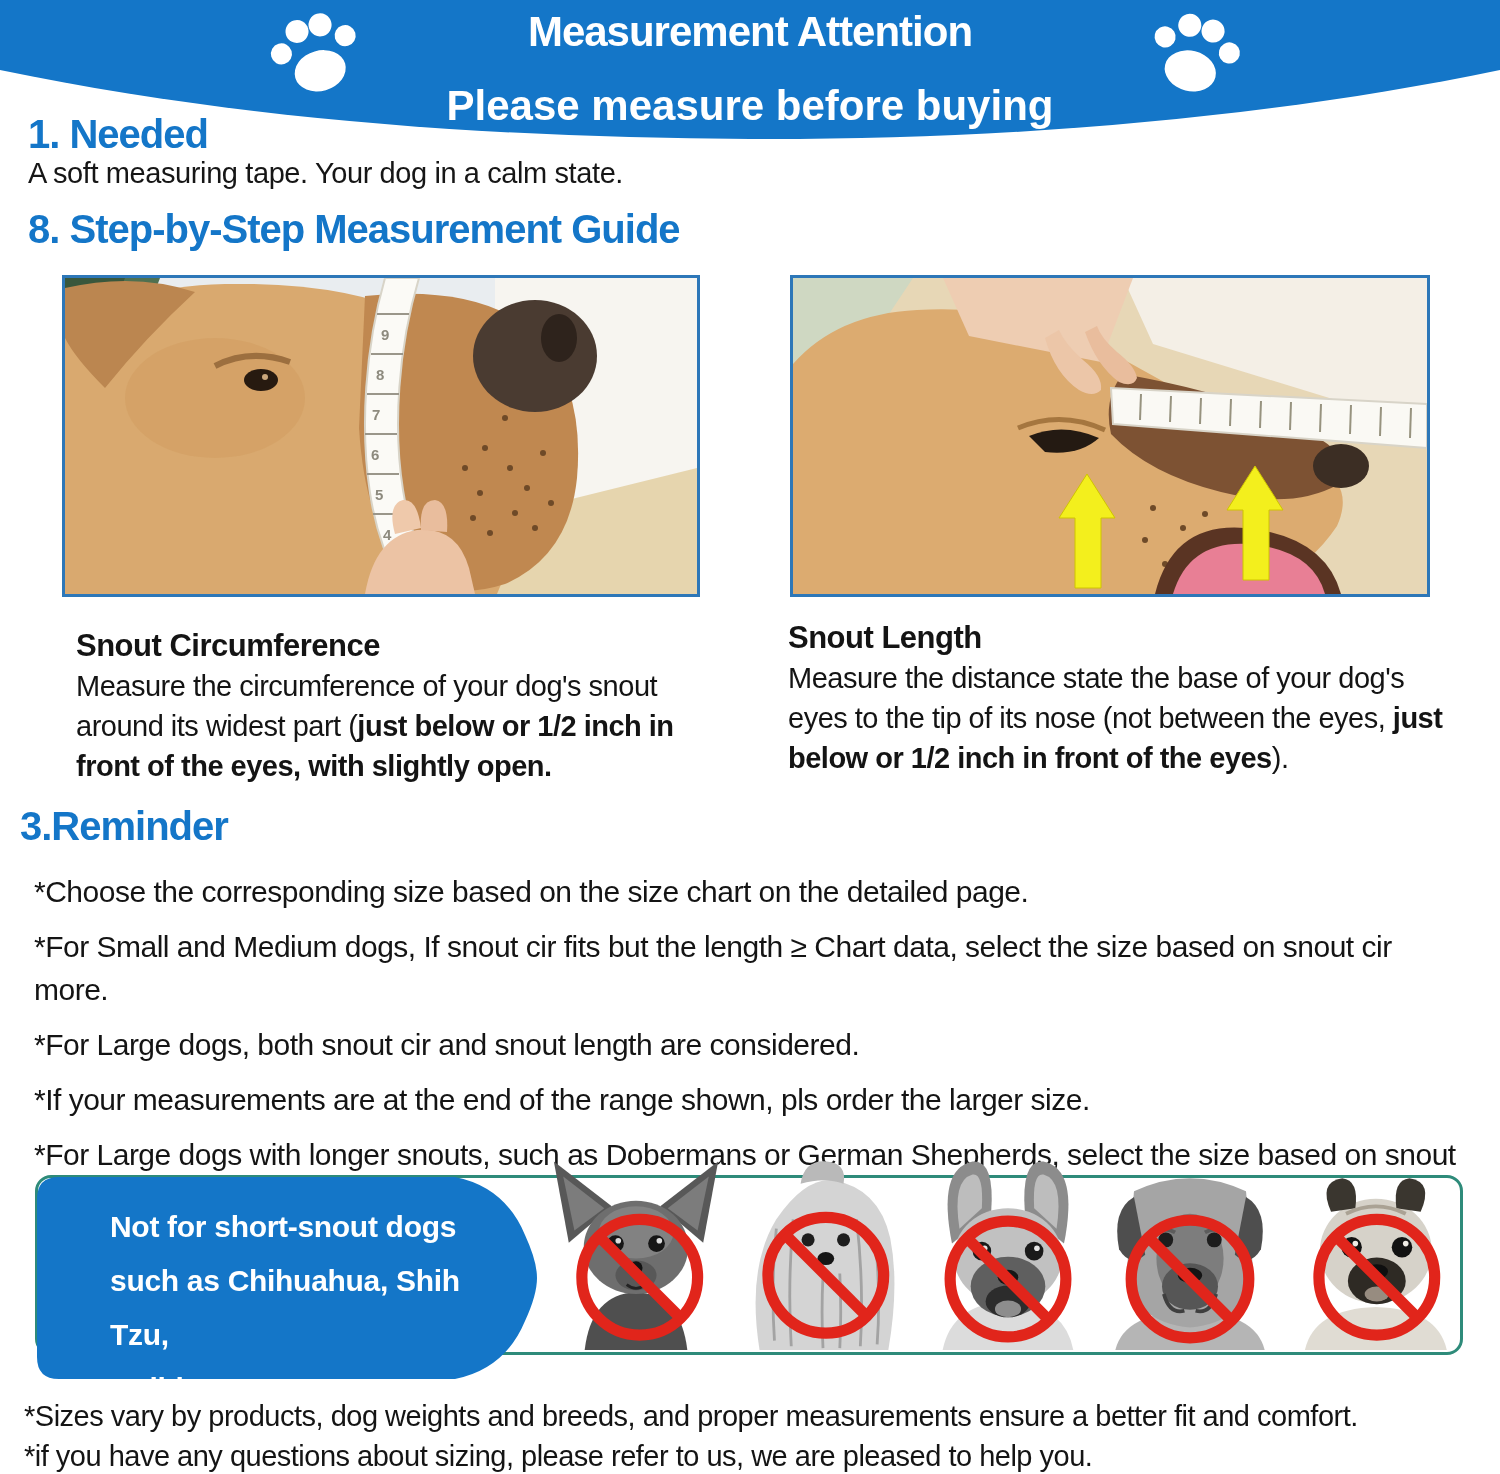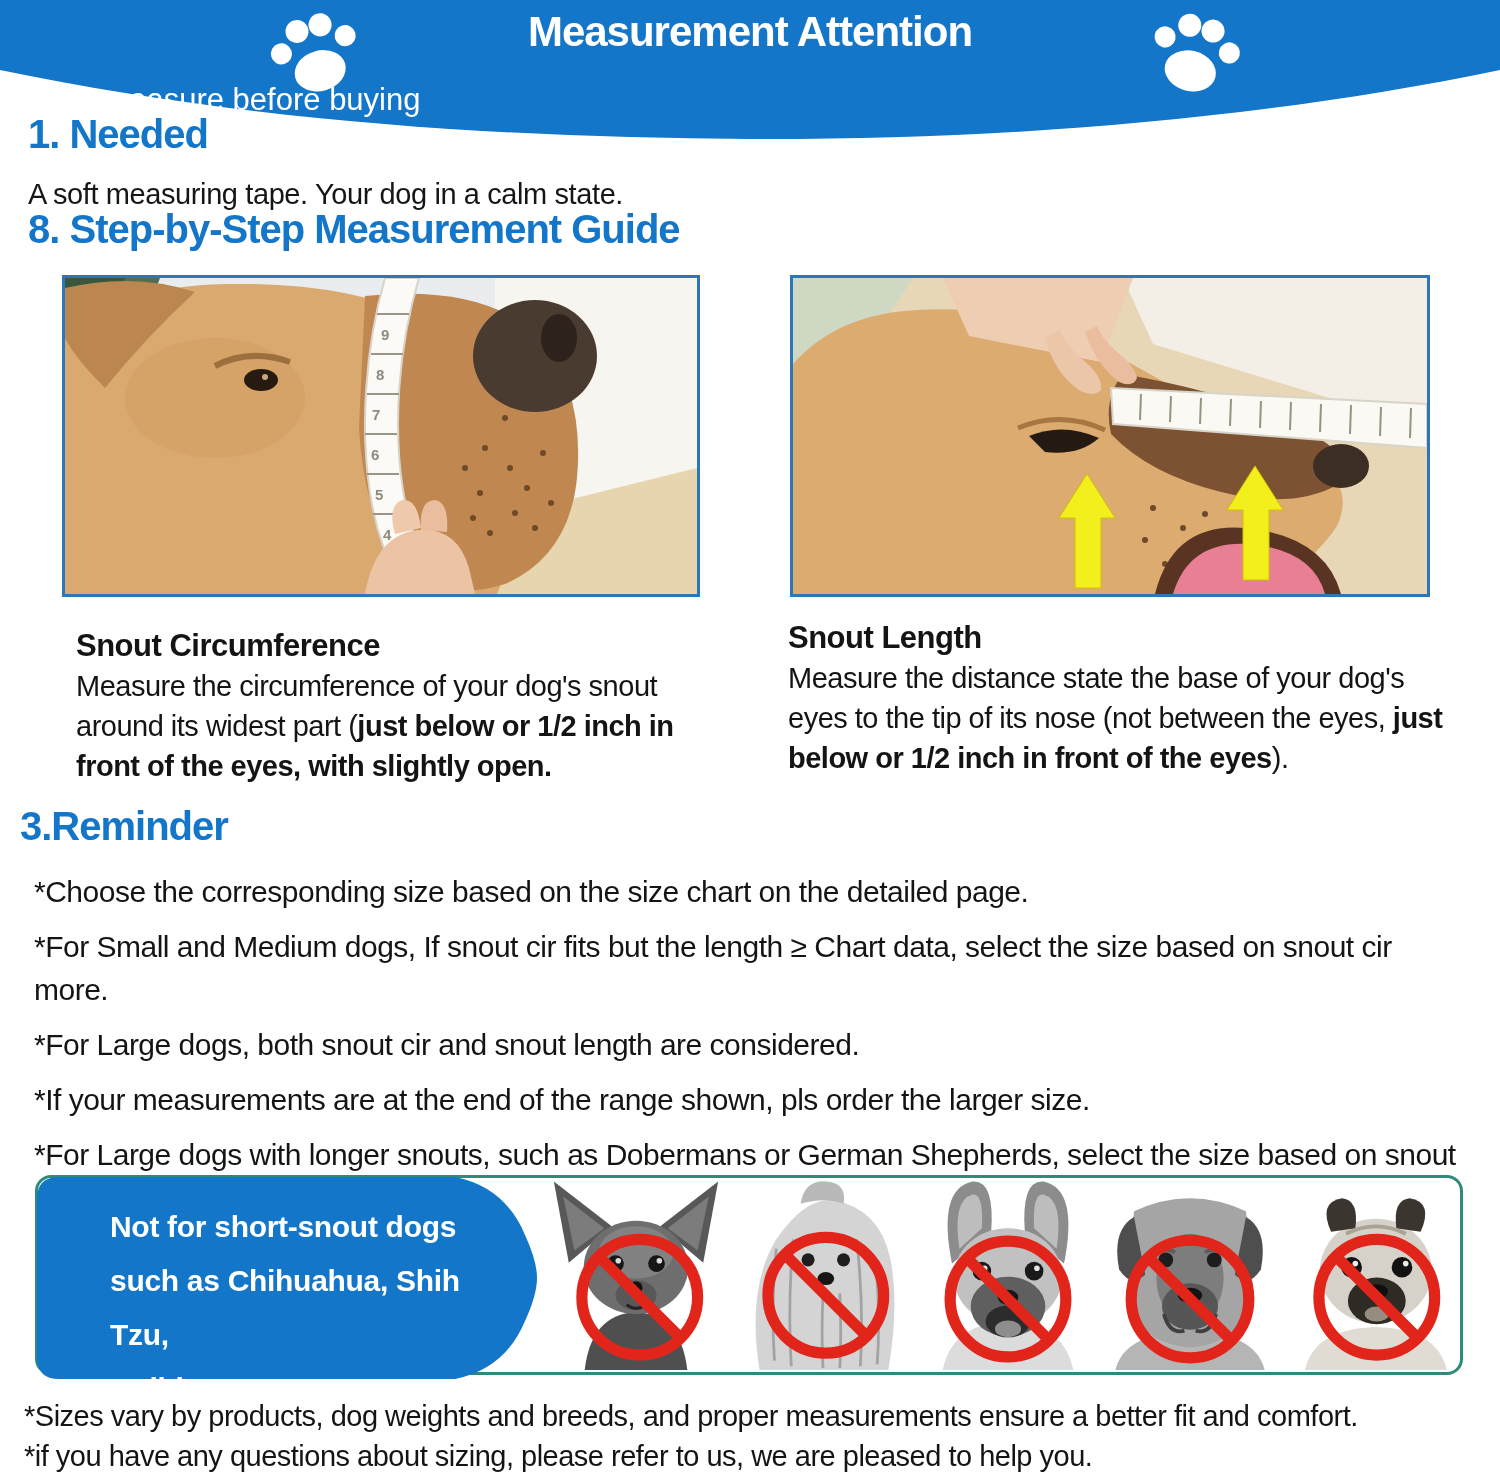--- a/index.html
+++ b/index.html
@@ -2,37 +2,37 @@
 <html><head>
 <meta charset="utf-8">
 <style>
   html,body{margin:0;padding:0;background:#ffffff;}
   .page{position:relative;width:1500px;height:1474px;background:#ffffff;overflow:hidden;
         font-family:"Liberation Sans",sans-serif;color:#1c1c1c;}
   
   .hdr-svg{position:absolute;top:0;left:0;}
   .hdr-title{position:absolute;top:8px;left:0;width:1500px;text-align:center;
              color:#fff;font-size:42px;font-weight:700;letter-spacing:-1px;}
-  .hdr-sub{position:absolute;top:82px;left:0;width:1500px;
-           color:#fff;font-size:31px;font-weight:400;}
+  .hdr-sub{position:absolute;top:82px;left:0;width:1500px;text-align:center;
+           color:#fff;font-size:42px;font-weight:700;}
   .paw{position:absolute;top:6px;width:96px;height:100px;}
   
   .sec-h{position:absolute;color:#1476c8;font-weight:700;font-size:40px;letter-spacing:-1px;white-space:nowrap;}
   .body-t{position:absolute;font-size:29px;letter-spacing:-0.4px;white-space:nowrap;color:#161616;}
   
   .photo{position:absolute;border:3px solid #2d77b8;box-sizing:border-box;background:#eef0ee;}
   .cap{position:absolute;width:660px;font-size:29px;line-height:40px;letter-spacing:-0.5px;color:#141414;}
   .cap .t{font-weight:700;font-size:31px;display:block;}
   .cap b{font-weight:700;}
   
   .rem{position:absolute;left:22px;top:858px;width:1452px;font-size:30px;line-height:43px;
        letter-spacing:-0.5px;color:#141414;}
   .rem p{margin:12px;}
   
-  .notice{position:absolute;left:35px;top:1175px;width:1428px;height:200px;
+  .notice{position:absolute;left:35px;top:1175px;width:1428px;height:180px;
           border:3px solid #2e8b7a;border-radius:16px;box-sizing:border-box;background:#fff;}
   .notice-label{position:absolute;left:-1px;top:-1px;width:520px;height:202px;}
   .notice-text{position:absolute;left:72px;top:22px;width:400px;color:#fff;font-weight:700;
                font-size:30px;line-height:54px;letter-spacing:-0.3px;}
   .dog{position:absolute;bottom:2px;width:180px;height:196px;}
   
   .foot{position:absolute;left:24px;top:1396px;width:1460px;font-size:29px;line-height:40px;
         letter-spacing:-0.5px;color:#141414;white-space:nowrap;}
 </style>
 </head>
@@ -57,21 +57,21 @@
     <circle cx="16" cy="38" r="11" fill="#ffffff"></circle>
     <circle cx="38" cy="20" r="12" fill="#ffffff"></circle>
     <circle cx="63" cy="20" r="12" fill="#ffffff"></circle>
     <circle cx="85" cy="38" r="11" fill="#ffffff"></circle>
   </svg>
 
   <div class="hdr-title">Measurement Attention</div>
   <div class="hdr-sub">Please measure before buying</div>
 
   <div class="sec-h" style="left:28px;top:112px;">1. Needed</div>
-  <div class="body-t" style="left:28px;top:178px;">A soft measuring tape. Your dog in a calm state.</div>
+  <div class="body-t" style="left:28px;top:157px;">A soft measuring tape. Your dog in a calm state.</div>
 
   <div class="sec-h" style="left:28px;top:207px;">8. Step-by-Step Measurement Guide</div>
 
   <svg class="photo" style="left:62px;top:275px;" width="638" height="322" viewBox="0 0 632 316">
     <rect x="0" y="0" width="632" height="316" fill="#e9edf0"></rect>
     <rect x="430" y="0" width="202" height="316" fill="#f7f5f0"></rect>
     <polygon points="430,240 632,190 632,316 430,316" fill="#e6d5ae"></polygon>
     <path d="M0,0 H95 Q70,70 30,110 L0,125 Z" fill="#4f7050"></path>
     <path d="M0,0 H60 Q45,40 12,62 L0,70 Z" fill="#39573c"></path>
 

